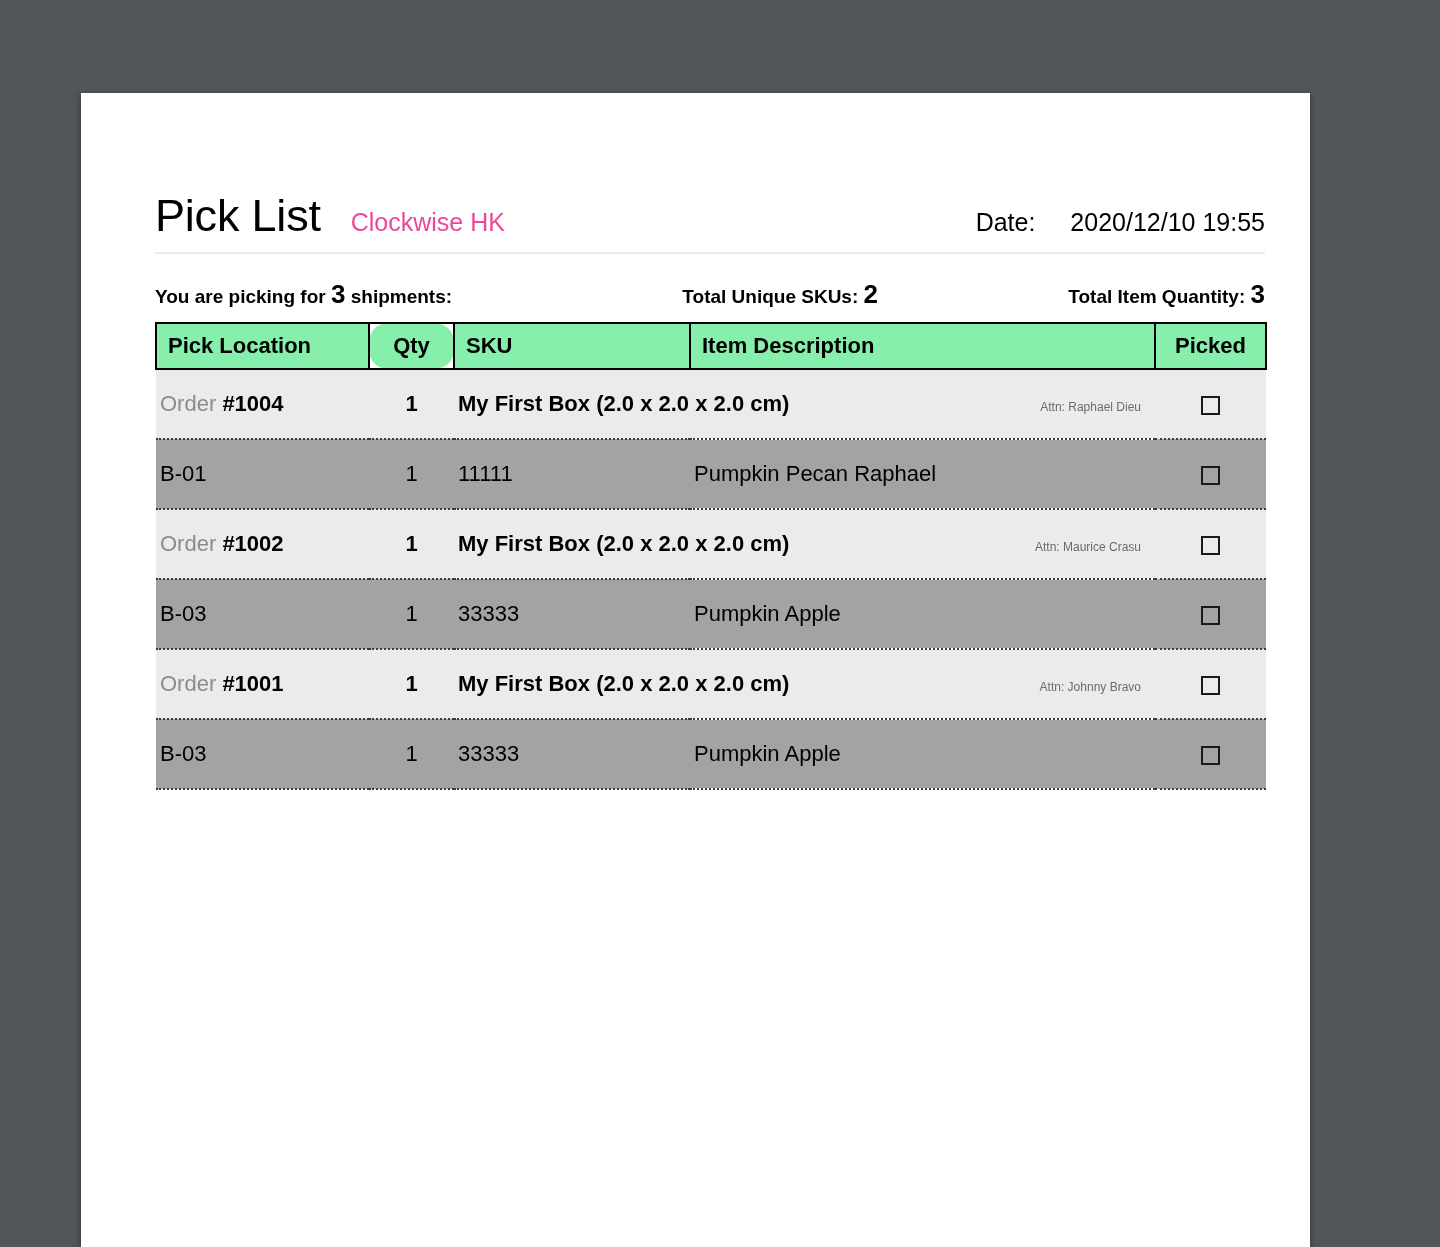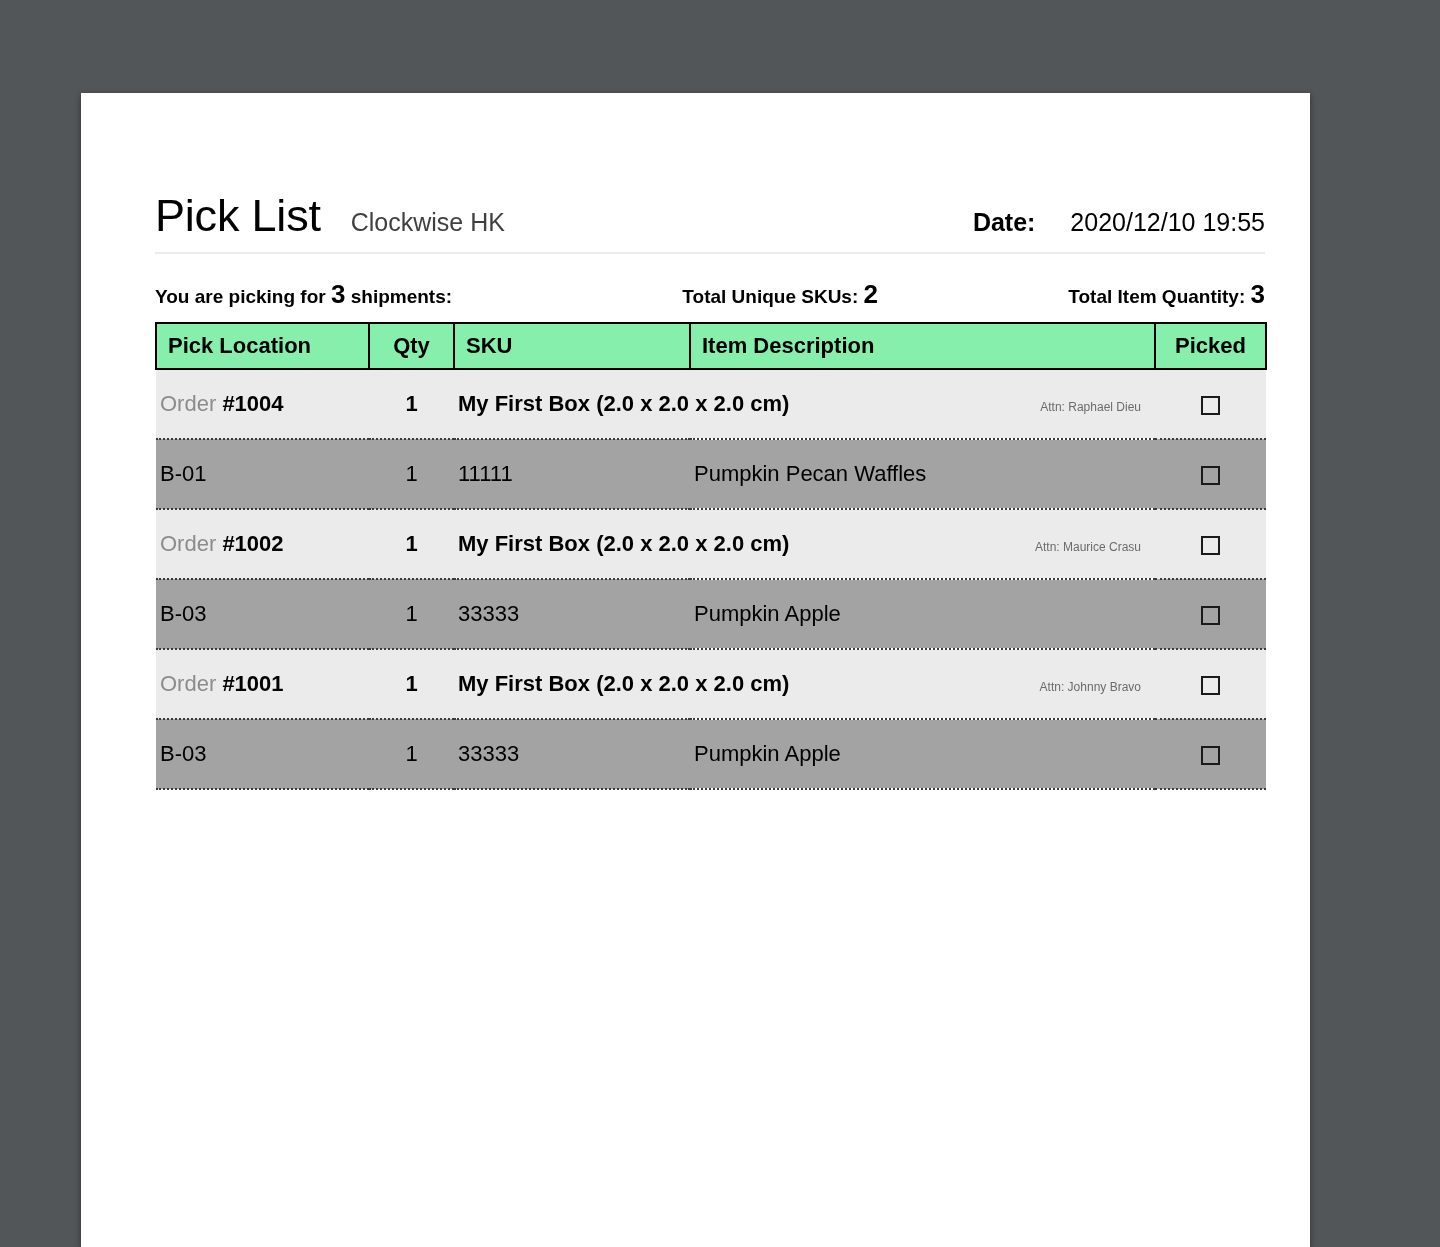--- a/index.html
+++ b/index.html
@@ -50,31 +50,31 @@
   .doc-title {
     font-size: 45px;
     font-weight: 300;
     color: #000;
     letter-spacing: -0.2px;
     line-height: 1;
   }
   .doc-subtitle {
     font-size: 25px;
     font-weight: 400;
-    color: #404040;
+    color: #ec4899;
     margin-left: 30px;
     line-height: 1;
   }
   .doc-date {
     font-size: 25px;
     color: #000;
     white-space: nowrap;
     line-height: 1;
   }
-  .doc-date .lbl { font-weight: 700; }
+  .doc-date .lbl { font-weight: 400; }
   .doc-date .val { font-weight: 400; margin-left: 28px; }
 
   .header-rule {
     height: 2px;
     background: #ececec;
     margin-bottom: 25px;
   }
 
   
   .summary {
@@ -104,21 +104,21 @@
     border: 2px solid #000;
     font-size: 22px;
     font-weight: 700;
     color: #000;
     text-align: left;
     padding: 9px 0 9px 11px;
     height: 36px;
     box-sizing: border-box;
     background: #86efac;
   }
-  .th-qty { text-align: center !important; padding-left: 0 !important; }
+  .th-qty { text-align: center !important; padding-left: 0 !important; border-radius: 19px; }
   .th-picked { text-align: center !important; padding-left: 0 !important; }
 
   .col-loc    { width: 213px; }
   .col-qty    { width: 85px;  }
   .col-sku    { width: 236px; }
   .col-desc   { width: 465px; }
   .col-picked { width: 111px; }
 
   .tbl td {
     border-bottom: 2px dotted #3a3a3a;
@@ -236,21 +236,21 @@
                 </div>
               </td>
               <td class="cell-picked"><span class="checkbox"></span></td>
             </tr>
             <tr class="item-row">
               <td class="cell-loc"><span class="">B-01</span></td>
               <td class="cell-qty">1</td>
               <td class="cell-sku">11111</td>
               <td class="cell-desc">
                 <div class="desc-wrap">
-                  <span class="desc-main">Pumpkin Pecan Waffles</span>
+                  <span class="desc-main">Pumpkin Pecan Raphael</span>
                 </div>
               </td>
               <td class="cell-picked"><span class="checkbox"></span></td>
             </tr>
             <tr class="order-row">
               <td class="cell-loc"><span class="order-label">Order</span> <span class="order-num">#1002</span></td>
               <td class="cell-qty">1</td>
               <td class="cell-desc" colspan="2">
                 <div class="desc-wrap">
                   <span class="desc-main">My First Box (2.0 x 2.0 x 2.0 cm)</span>

